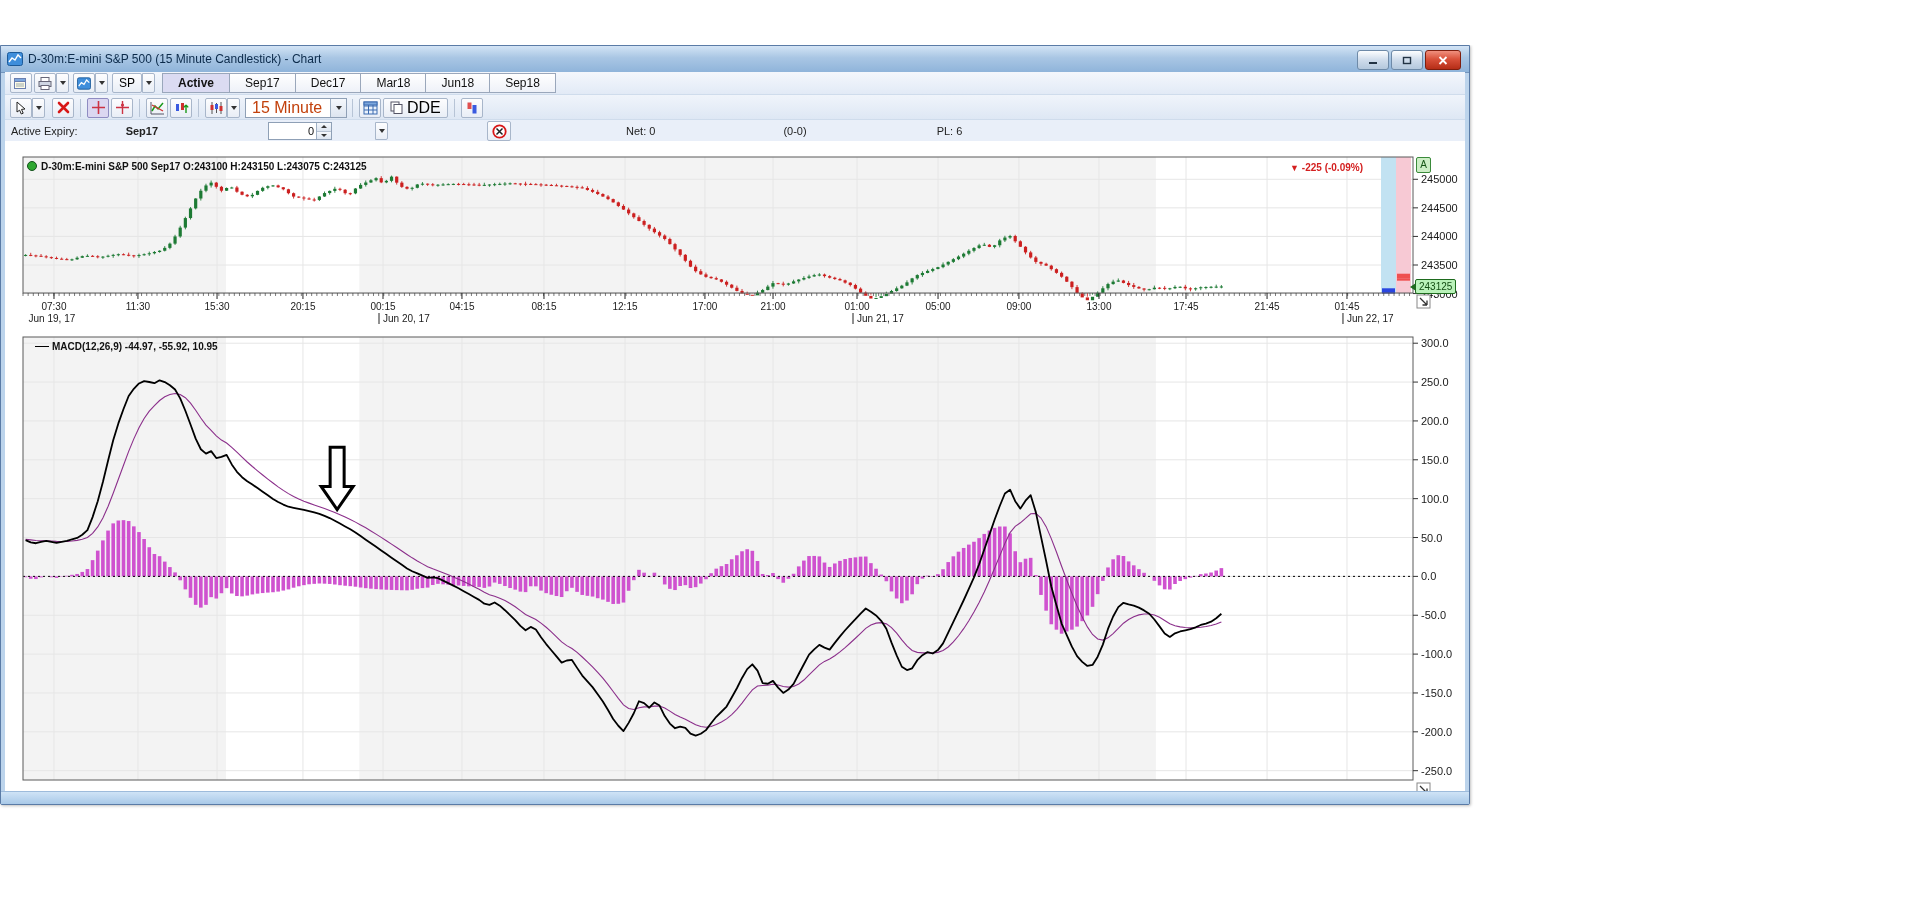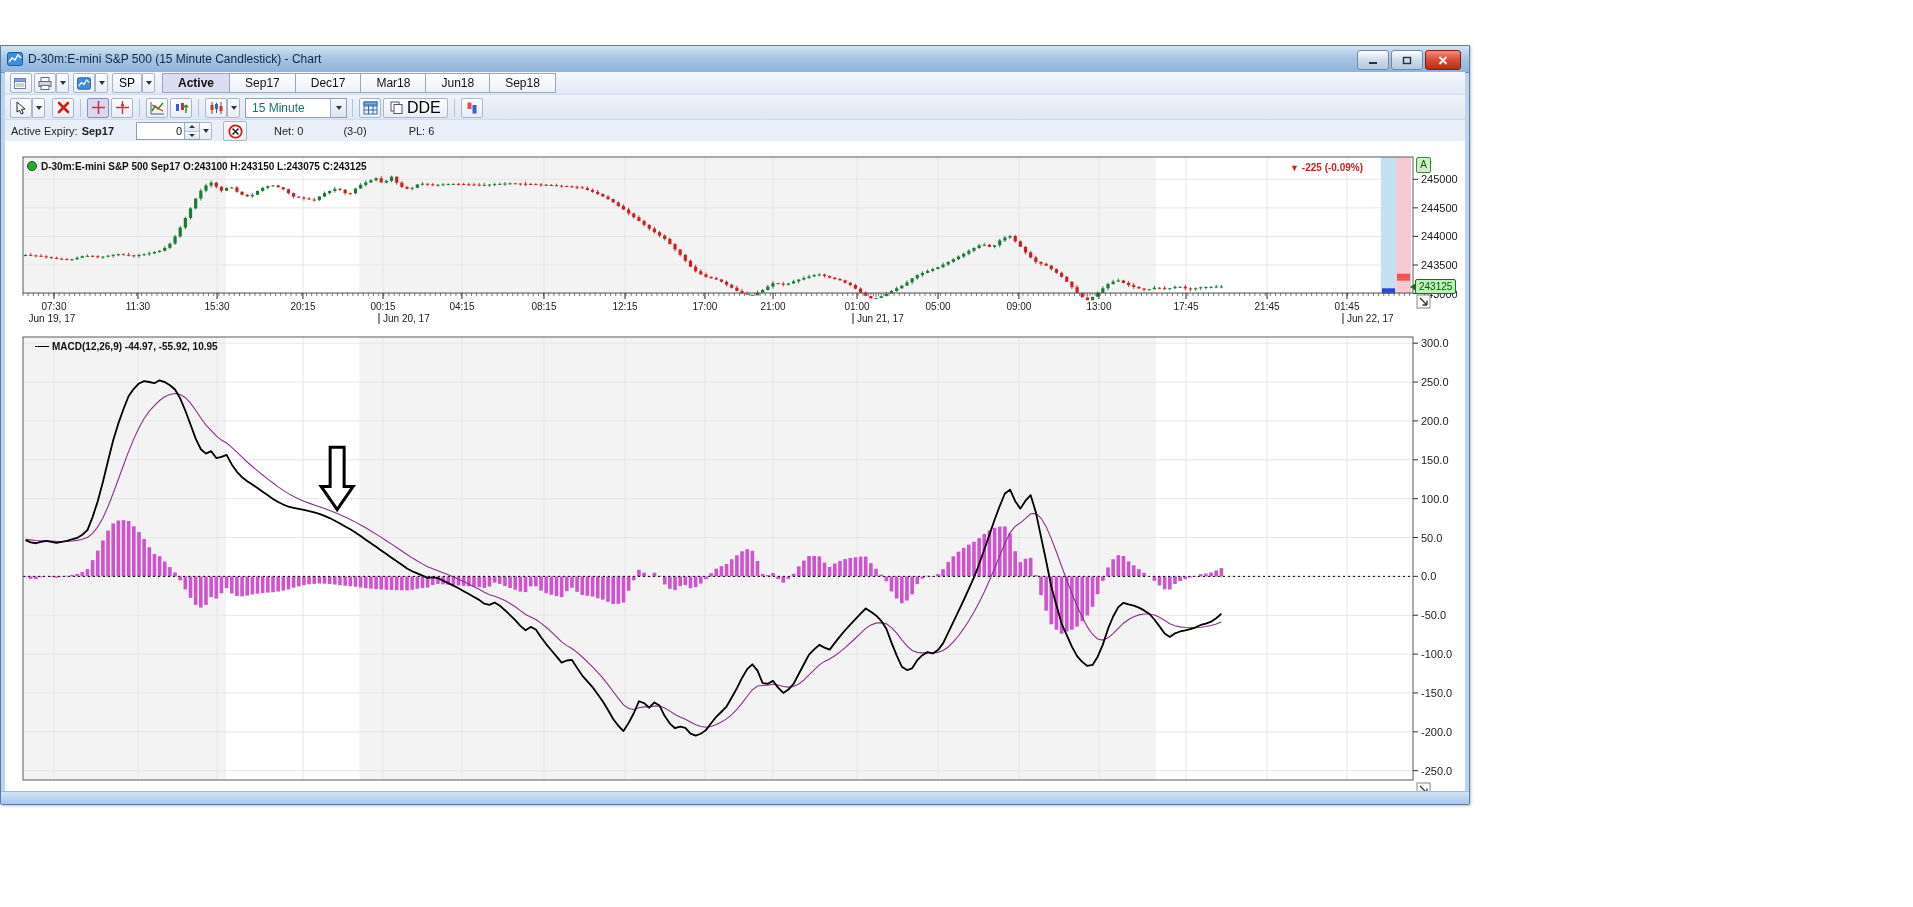--- a/index.html
+++ b/index.html
@@ -16,34 +16,34 @@
   .title-text{font-size:12px;color:#0b2a4a;white-space:nowrap;}
   .winbtns{position:absolute;right:8px;top:4px;display:flex;gap:2px;}
   .wbtn{width:30px;height:18px;border:1px solid #6e8aa8;border-radius:3px;
         background:linear-gradient(#fdfeff,#cfdceb 50%,#b4c8dd);
         display:flex;align-items:center;justify-content:center;}
   .wbtn.close{width:34px;background:linear-gradient(#f0907e,#d9513a 45%,#b52d17);border-color:#7e1e0e;}
   .client{position:absolute;left:4px;top:26px;right:4px;bottom:12px;background:#eef3fb;overflow:hidden;}
   .row{position:absolute;left:0;right:0;display:flex;align-items:center;}
   .tabsrow{top:0;height:22px;padding-left:4px;background:linear-gradient(#f4f7fc,#e2eaf6);}
   .toolsrow{top:22px;height:25px;padding-left:4px;background:linear-gradient(#f0f4fb,#dde7f4);border-top:1px solid #cfdcec;}
-  .traderow{top:47px;height:22px;padding-left:6px;background:#e9eff9;border-top:1px solid #cfdcec;font-size:11px;color:#222;}
+  .traderow{top:47px;height:22px;padding-left:6px;background:#e9eff9;border-top:1px solid #cfdcec;font-size:11px;color:#222;gap:44px;}
   
   .tbtn{height:20px;min-width:22px;margin:0 1px;display:flex;align-items:center;justify-content:center;
         background:linear-gradient(#fdfdfe,#e9eef6);border:1px solid #a8b6ca;border-radius:2px;box-sizing:border-box;}
   .tbtn.pressed{background:#dbd7f1;border-color:#8f8cc2;}
   .dd{width:13px;height:20px;margin-left:-1px;display:flex;align-items:center;justify-content:center;
       background:linear-gradient(#fdfdfe,#e9eef6);border:1px solid #a8b6ca;border-radius:0 2px 2px 0;box-sizing:border-box;}
   .caret{width:0;height:0;border-left:3.5px solid transparent;border-right:3.5px solid transparent;border-top:4px solid #333;}
   .vsep{width:1px;height:18px;background:#b7c4d6;margin:0 5px;}
   .tab{height:20px;line-height:19px;padding:0 15px;font-size:12px;color:#111;
        background:linear-gradient(#ffffff,#eef1f8);border:1px solid #9aa7bb;margin-left:-1px;box-sizing:border-box;}
   .tab.active{background:#dbdbf2;font-weight:bold;}
   .combo{height:20px;width:102px;background:#fff;border:1px solid #8fa0b6;display:flex;align-items:center;
-         font-size:12px;color:#0f766e;box-sizing:border-box;}
+         font-size:16px;color:#c2410c;box-sizing:border-box;}
   .combo .cv{flex:1;padding-left:6px;}
   .combo .cb{width:15px;height:18px;background:linear-gradient(#f5f8fc,#dde5f0);border-left:1px solid #9fb0c4;
              display:flex;align-items:center;justify-content:center;}
   .spin{height:18px;width:64px;background:#fff;border:1px solid #8fa0b6;display:flex;box-sizing:border-box;}
   .spin .sv{flex:1;text-align:right;font-size:11px;line-height:16px;padding-right:2px;color:#111;}
   .spin .arrows{width:14px;border-left:1px solid #9fb0c4;display:flex;flex-direction:column;}
   .spin .arrows div{flex:1;display:flex;align-items:center;justify-content:center;background:linear-gradient(#f5f8fc,#dde5f0);}
   .spin .arrows div + div{border-top:1px solid #b6c2d2;}
   .upc{width:0;height:0;border-left:3px solid transparent;border-right:3px solid transparent;border-bottom:3.5px solid #333;}
   .dnc{width:0;height:0;border-left:3px solid transparent;border-right:3px solid transparent;border-top:3.5px solid #333;}
@@ -250,21 +250,21 @@
         <div class="gap" style="width:10px"></div>
         <div class="tbtn" style="height:20px;width:24px">
           <svg width="15" height="15" viewBox="0 0 15 15">
             <circle cx="7.5" cy="7.5" r="6.2" fill="#fff" stroke="#d81717" stroke-width="1.8"></circle>
             <path d="M4.5 4.5 L10.5 10.5 M10.5 4.5 L4.5 10.5" stroke="#202020" stroke-width="1.5"></path>
           </svg>
         </div>
         <div class="gap" style="width:26px"></div>
         <span>Net: 0</span>
         <div class="gap" style="width:40px"></div>
-        <span>(3-0)</span>
+        <span>(0-0)</span>
         <div class="gap" style="width:42px"></div>
         <span>PL: 6</span>
       </div>
 
       <div class="chartarea">
         <svg id="charts" width="1460" height="660">
             <rect x="18" y="16" width="1390" height="136" fill="#ffffff"></rect>
             <rect x="18" y="16" width="202.94" height="136" fill="#f3f3f3"></rect>
             <rect x="354.38" y="16" width="796.4699999999999" height="136" fill="#f3f3f3"></rect>
             <line x1="48.997" x2="48.997" y1="16" y2="152" stroke="#e6e6e6" stroke-width="1"></line>

